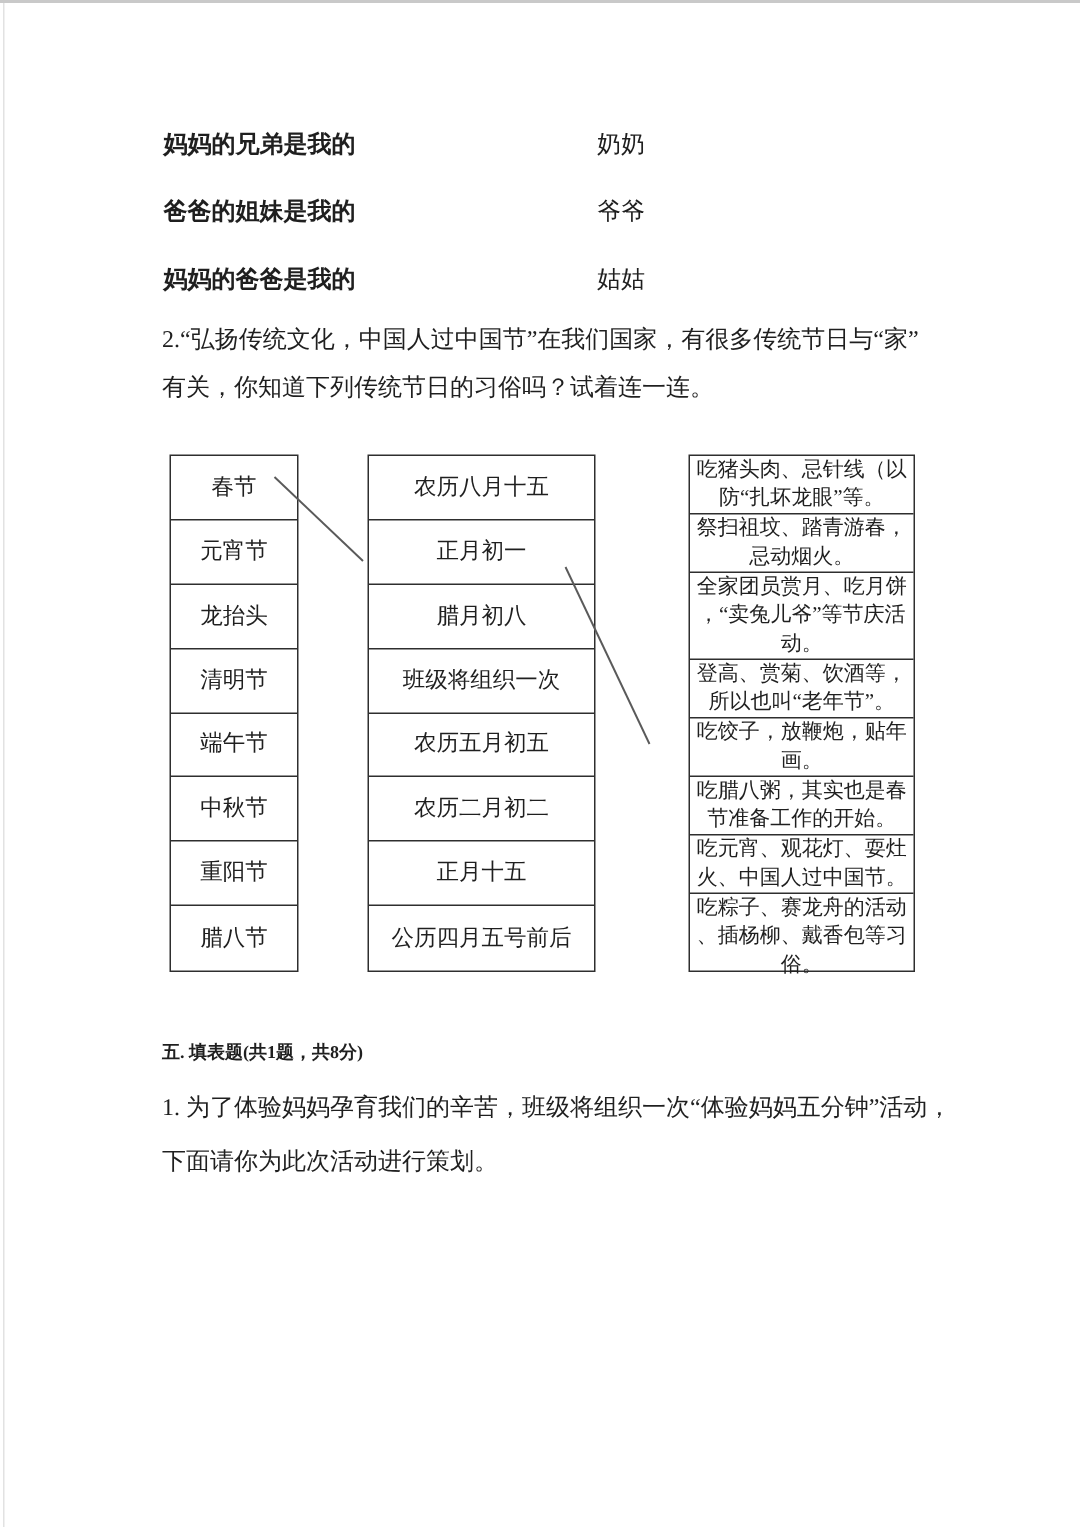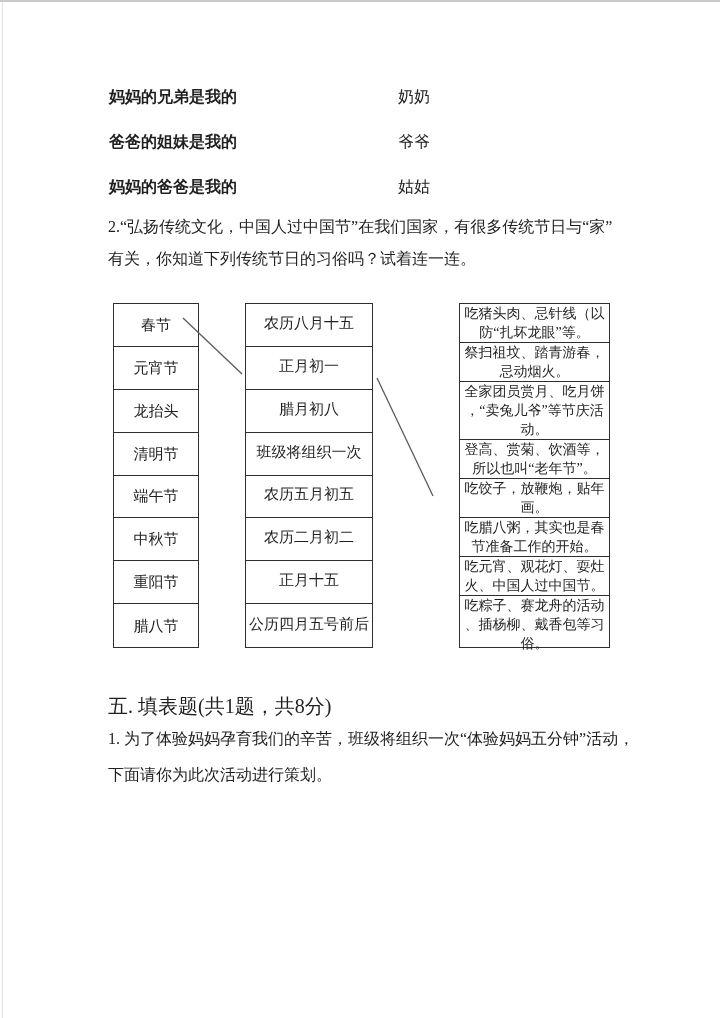--- a/index.html
+++ b/index.html
@@ -28,39 +28,39 @@
 
   
   .match-col {
     position: absolute; top: 303px; height: 345px;
     box-sizing: border-box;
     border: 1.5px solid #2e2e2e;
     display: grid; grid-template-rows: repeat(8, 1fr);
     background: #fff;
   }
   .col-festivals { left: 113px; width: 86px;  }
-  .col-dates     { left: 245px; width: 128px; font-family: Liberation Mono, monospace; }
+  .col-dates     { left: 245px; width: 152px; }
   .col-customs   { left: 459px; width: 151px; }
   .match-cell {
     display: flex; align-items: center; justify-content: center;
     border-bottom: 1.5px solid #2e2e2e;
     font-size: 15px; line-height: 18px; text-align: center;
     box-sizing: border-box;
   }
   .match-cell:last-child { border-bottom: none; }
   .col-customs .match-cell {
     font-size: 14px; line-height: 19px;
     padding: 0 1px;
     word-break: break-all; line-break: anywhere;
   }
 
   .connections-svg { position: absolute; top: 0; left: 0; pointer-events: none; }
   .connection-line { stroke: #5a5a5a; stroke-width: 1.3; }
 
-  .section-heading { font-weight: 400; font-size: 20px; white-space: nowrap; }
+  .section-heading { font-weight: 700; font-size: 12px; white-space: nowrap; }
 </style>
 </head>
 <body>
 
 <div class="page-edge-top"></div>
 <div class="page-edge-left"></div>
 
 <div>
   <div class="abs bodyline fam-left" style="top:88px">妈妈的兄弟是我的</div>
   <div class="abs bodyline fam-right" style="top:88px">奶奶</div>

